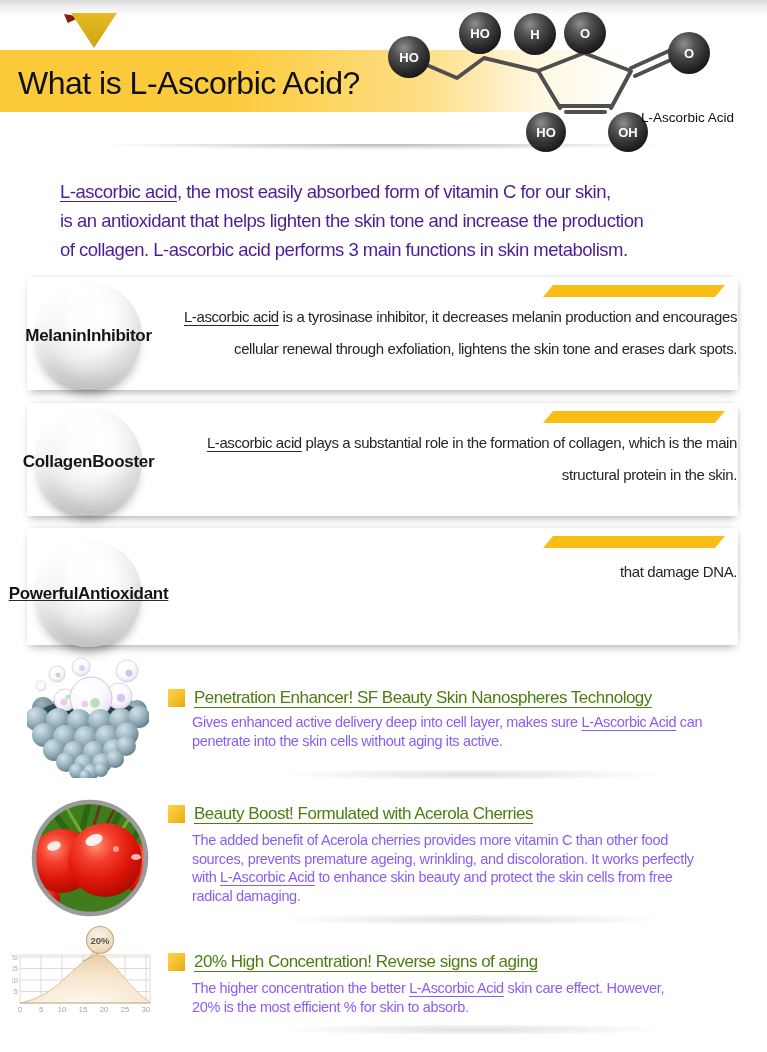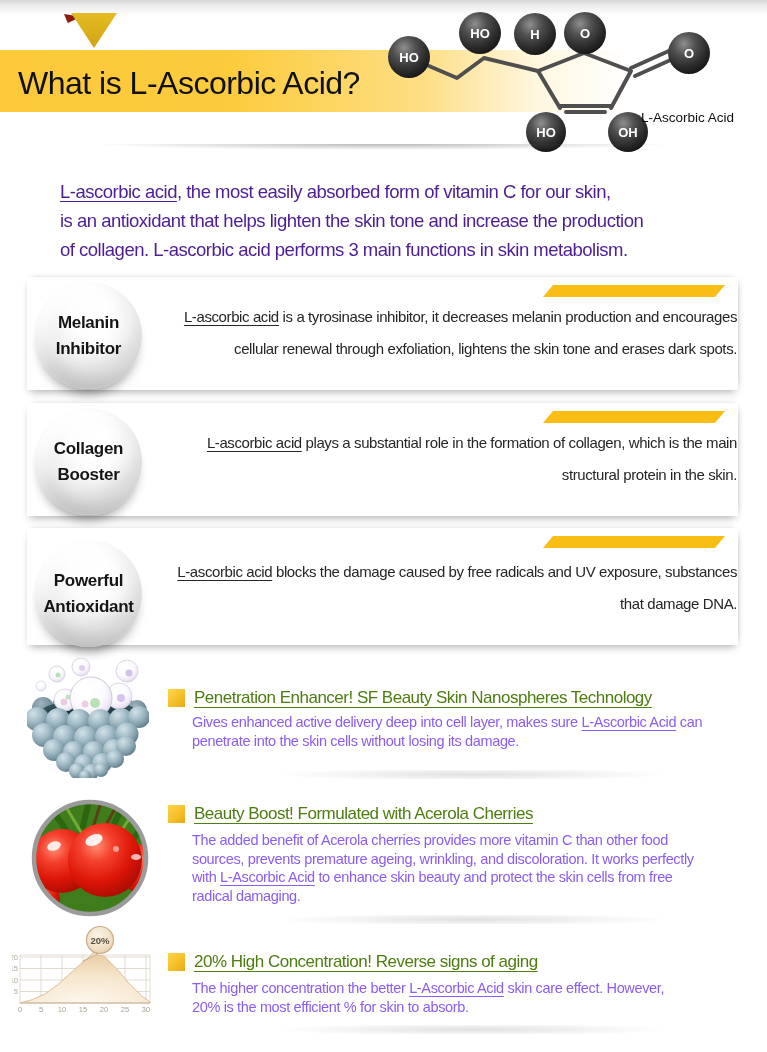--- a/index.html
+++ b/index.html
@@ -33,21 +33,21 @@
   
   .intro{left:60px;top:177px;width:660px;font-size:18.5px;letter-spacing:-0.5px;
     line-height:29px;color:#4c1d95;}
 
   
   .card{left:27px;width:711px;background:#ffffff;
     box-shadow:0 5px 8px -3px rgba(0,0,0,.30),0 -3px 6px -4px rgba(0,0,0,.18),4px 0 7px -5px rgba(0,0,0,.15);}
   .sphere{position:absolute;left:8px;top:5px;width:107px;height:107px;border-radius:50%;
     background:radial-gradient(circle at 62% 28%,#ffffff 0%,#fdfdfd 32%,#ececec 58%,#d2d2d2 78%,#b3b3b3 96%);
     box-shadow:0 10px 12px -6px rgba(0,0,0,.40),inset -12px -16px 22px rgba(0,0,0,.10),inset 8px 12px 16px rgba(255,255,255,.9);
-    display:flex;flex-direction:column;align-items:center;justify-content:center;}
+    display:flex;flex-direction:row;align-items:center;justify-content:center;}
   .sphere .sl{font-size:17px;font-weight:bold;line-height:26px;color:#151515;letter-spacing:-0.3px;}
   .swoosh{position:absolute;right:18px;top:8px;width:172px;height:12px;background:#f9be16;
     transform:skewX(-40deg);}
   .card-text{position:absolute;left:124px;top:24px;width:586px;font-size:15px;
     letter-spacing:-0.4px;line-height:32px;color:#262626;text-align:right;}
 
   
   .bullet{width:17px;height:18px;
     background:linear-gradient(135deg,#fdd54e 0%,#f5bf2a 55%,#eaa90e 100%);}
   .sec-heading{font-size:17px;letter-spacing:-0.5px;color:#4d7c0f;white-space:nowrap;
@@ -133,26 +133,25 @@
       <div class="sl">Booster</div>
     </div>
     <div class="card-text">
       <div class="line"><span class="u">L-ascorbic acid</span><span> plays a substantial role in the formation of collagen, which is the main</span></div>
       <div class="line"><span>structural protein in the skin.</span></div>
     </div>
   </div>
 
   <div class="abs card" style="top:528px;height:117px;">
     <div class="swoosh"></div>
-    <div class="sphere" style="top:12px;">
+    <div class="sphere" style="top:12px;text-decoration:underline;">
       <div class="sl">Powerful</div>
       <div class="sl">Antioxidant</div>
     </div>
     <div class="card-text" style="top:28px;">
-      <div class="line"><span class="u">L-ascorbic acid</span><span> blocks the damage caused by free radicals and UV exposure, substances</span></div>
       <div class="line"><span>that damage DNA.</span></div>
     </div>
   </div>
 
   <svg class="abs" style="left:27px;top:658px;" width="122" height="120" viewBox="0 0 122 120">
     <defs>
       <radialGradient id="nb" cx="35%" cy="28%" r="80%">
         <stop offset="0%" stop-color="#d2e1e7"></stop>
           <stop offset="40%" stop-color="#a6bfca"></stop>
         <stop offset="75%" stop-color="#7c98a5"></stop>
@@ -231,21 +230,21 @@
         <circle cx="102" cy="15" r="3.5" fill="#c9b2e6" opacity="0.8"></circle>
         <circle cx="14" cy="28" r="5" fill="url(#bub)" stroke="#d4cbdf" stroke-width="0.6"></circle>
       </g>
     </g>
   </svg>
 
   <div class="abs bullet" style="left:168px;top:689px;"></div>
   <div class="abs sec-heading" style="left:194px;top:688px;">Penetration Enhancer! SF Beauty Skin Nanospheres Technology</div>
   <div class="abs sec-body" style="left:192px;top:713px;">
     <div class="line"><span>Gives enhanced active delivery deep into cell layer, makes sure </span><span class="u">L-Ascorbic Acid</span><span> can</span></div>
-    <div class="line"><span>penetrate into the skin cells without losing its damage.</span></div>
+    <div class="line"><span>penetrate into the skin cells without aging its active.</span></div>
   </div>
   <div class="abs streak" style="left:200px;top:770px;width:545px;"></div>
 
   <svg class="abs" style="left:30px;top:797px;" width="120" height="122" viewBox="0 0 120 122">
     <defs>
       <radialGradient id="cher1" cx="38%" cy="30%" r="80%">
         <stop offset="0%" stop-color="#ff8f77"></stop>
           <stop offset="28%" stop-color="#f4402c"></stop>
         <stop offset="62%" stop-color="#dc1507"></stop>
           <stop offset="100%" stop-color="#9c0a03"></stop>

